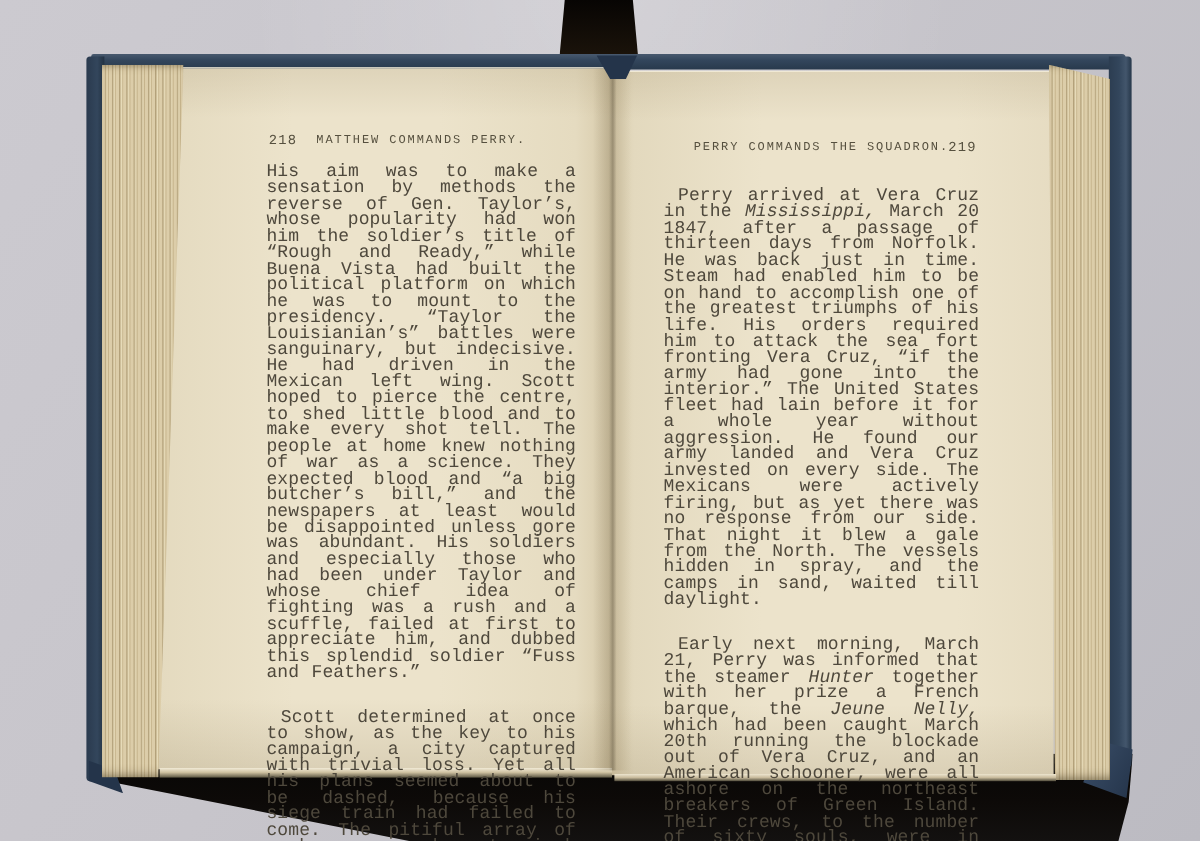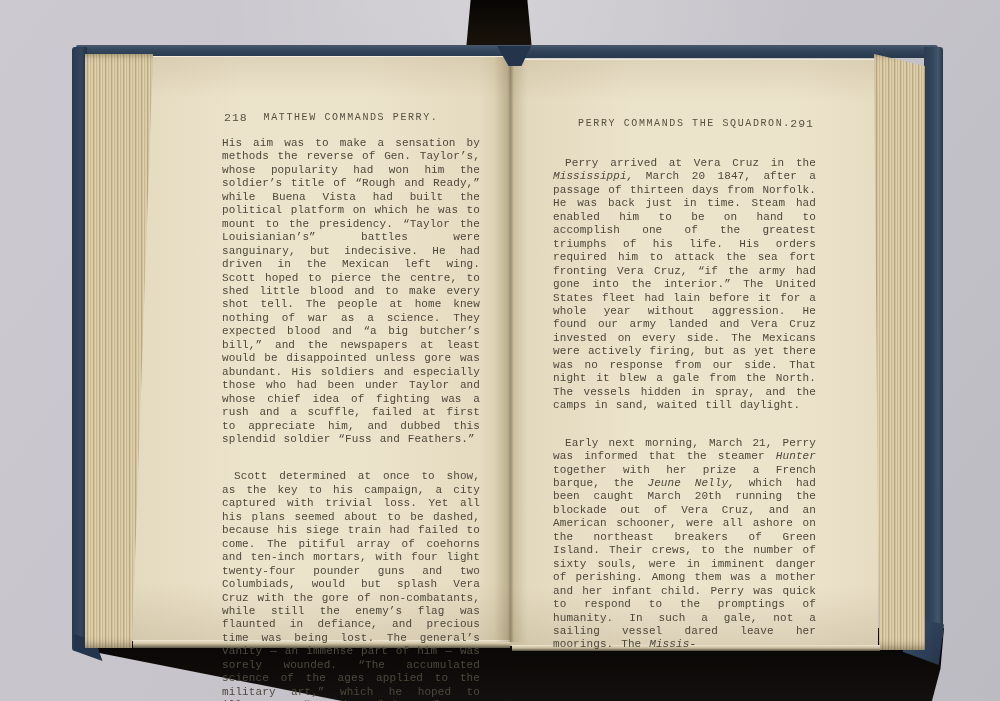--- a/index.html
+++ b/index.html
@@ -103,21 +103,21 @@
     position:relative;height:15px;margin-bottom:10px;
     font-size:10px;letter-spacing:1.6px;color:var(--header-ink,#56503f);
     text-align:center;white-space:nowrap;
   }
   .folio{
     position:absolute;top:-1px;font-size:11.5px;letter-spacing:1px;
   }
   .folio-left{left:2px;}
   .folio-right{right:2px;}
   .body-text p{
-    margin:0;font-size:11px;line-height:13.45px;
+    margin:0;font-size:15px;line-height:13.45px;
     text-align:justify;word-spacing:1.2px;letter-spacing:.1px;
   }
   .body-text p.indent{text-indent:12px;margin-top:24px;}
   .body-text .it{font-style:italic;}
 </style>
 </head>
 <body>
 
 <div class="scene">
 
@@ -153,21 +153,21 @@
       </div>
       <div class="body-text">
           <p><span>His aim was to make a sensation by methods the reverse of Gen. Taylor’s, whose popularity had won him the soldier’s title of “Rough and Ready,” while Buena Vista had built the political platform on which he was to mount to the presidency.  “Taylor the Louisianian’s” battles were sanguinary, but indecisive.  He had driven in the Mexican left wing.  Scott hoped to pierce the centre, to shed little blood and to make every shot tell.  The people at home knew nothing of war as a science.  They expected blood and “a big butcher’s bill,” and the newspapers at least would be disappointed unless gore was abundant.  His soldiers and especially those who had been under Taylor and whose chief idea of fighting was a rush and a scuffle, failed at first to appreciate him, and dubbed this splendid soldier “Fuss and Feathers.”</span></p>
           <p class="indent"><span>Scott determined at once to show, as the key to his campaign, a city captured with trivial loss.  Yet all his plans seemed about to be dashed, because his siege train had failed to come.  The pitiful array of coehorns and ten-inch mortars, with four light twenty-four pounder guns and two Columbiads, would but splash Vera Cruz with the gore of non-combatants, while still the enemy’s flag was flaunted in defiance, and precious time was being lost.  The general’s vanity — an immense part of him — was sorely wounded.  “The accumulated science of the ages applied to the military art,” which he hoped to illustrate “on the plains of Vera Cruz,” was as yet of</span></p>
         </div>
     </div>
 
     <div class="text-block text-right">
       <div class="page-head">
         <span class="head-title">PERRY COMMANDS THE SQUADRON.</span>
-        <span class="folio folio-right">291</span>
+        <span class="folio folio-right">219</span>
       </div>
       <div class="body-text">
           <p class="indent"><span>Perry arrived at Vera Cruz in the </span><span class="it">Mississippi,</span><span> March 20 1847, after a passage of thirteen days from Norfolk.  He was back just in time.  Steam had enabled him to be on hand to accomplish one of the greatest triumphs of his life.  His orders required him to attack the sea fort fronting Vera Cruz, “if the army had gone into the interior.”  The United States fleet had lain before it for a whole year without aggression.  He found our army landed and Vera Cruz invested on every side.  The Mexicans were actively firing, but as yet there was no response from our side.  That night it blew a gale from the North.  The vessels hidden in spray, and the camps in sand, waited till daylight.</span></p>
           <p class="indent"><span>Early next morning, March 21, Perry was informed that the steamer </span><span class="it">Hunter</span><span> together with her prize a French barque, the </span><span class="it">Jeune Nelly,</span><span> which had been caught March 20th running the blockade out of Vera Cruz, and an American schooner, were all ashore on the northeast breakers of Green Island.  Their crews, to the number of sixty souls, were in imminent danger of perishing.  Among them was a mother and her infant child.  Perry was quick to respond to the promptings of humanity.  In such a gale, not a sailing vessel dared leave her moorings.  The </span><span class="it">Missis-</span></p>
         </div>
     </div>
   </div>
 
 </div>
 

